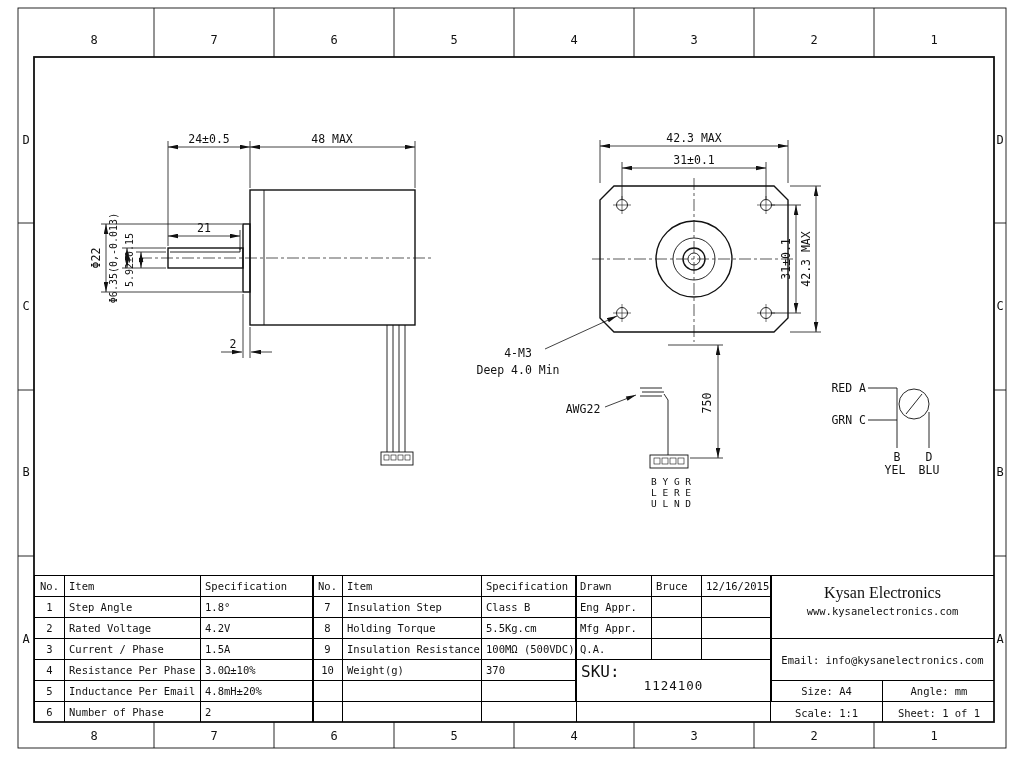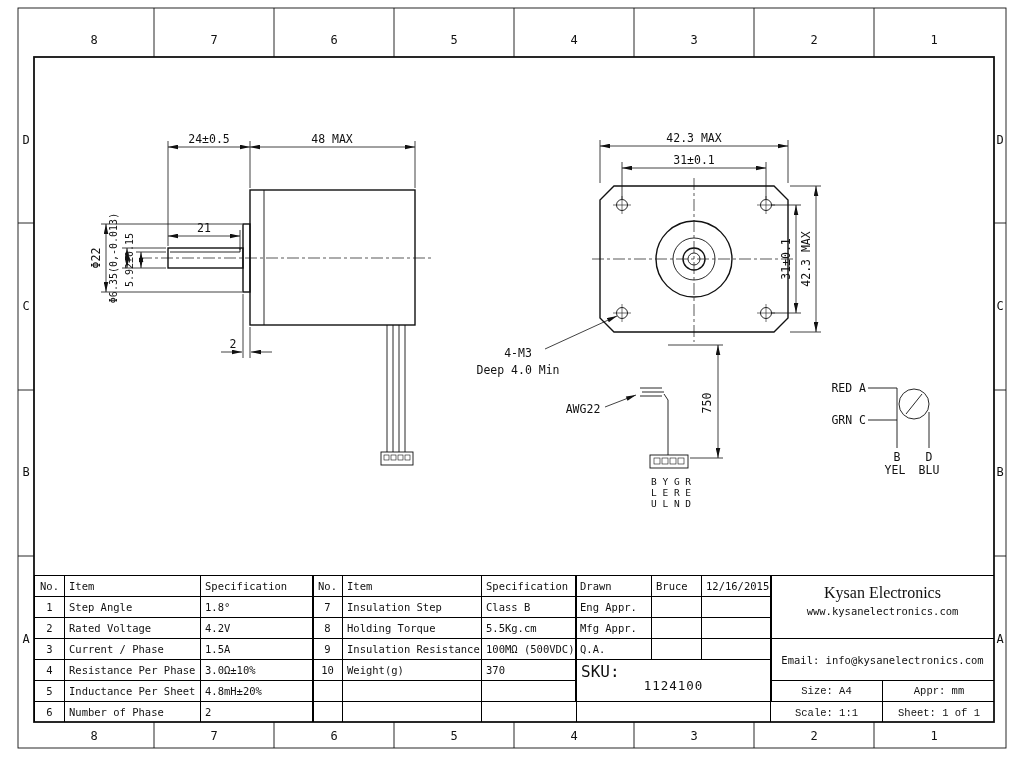--- a/index.html
+++ b/index.html
@@ -28,21 +28,21 @@
   .t-right { left:278px; width:264px; }
   .t-appr  { left:541px; width:196px; }
   .sku-cell { position:relative; height:41px !important; padding:0 !important; }
   .sku-label { position:absolute; left:5px; top:2px; font-size:16px; }
   .sku-value { position:absolute; left:0; right:0; top:18px; text-align:center; font-size:12.5px; letter-spacing:1px; }
   .comp { position:absolute; left:736px; top:0; width:224px; height:147px; box-sizing:border-box; border-left:1px solid #000; border-top:1px solid #000; }
   .comp-name { box-sizing:border-box; height:63px; border-bottom:1px solid #000; text-align:center; }
   .comp-title { font-family:"Liberation Serif", serif; font-size:16px; padding-top:8px; }
   .comp-web { font-size:10.5px; padding-top:3px; }
   .comp-mail { box-sizing:border-box; height:42px; border-bottom:1px solid #000; display:flex; align-items:center; justify-content:center; font-size:10.5px; }
-  .comp-grid { display:grid; grid-template-columns:112px 112px; grid-template-rows:21px 21px;font-family:Liberation Mono, monospace; }
+  .comp-grid { display:grid; grid-template-columns:112px 112px; grid-template-rows:21px 21px; }
   .comp-grid > div { box-sizing:border-box; border-right:1px solid #000; border-bottom:1px solid #000; display:flex; align-items:center; justify-content:center; font-size:10.5px; }
   .comp-grid > div:nth-child(2n) { border-right:none; }
   .comp-grid > div:nth-child(n+3) { border-bottom:none; }
 </style>
 </head>
 <body>
 
 <div class="sheet">
 
 <svg width="1024" height="776" viewBox="0 0 1024 776">
@@ -274,21 +274,21 @@
             <td>Current / Phase</td>
             <td>1.5A</td>
           </tr>
     <tr>
             <td class="c">4</td>
             <td>Resistance Per Phase</td>
             <td>3.0Ω±10%</td>
           </tr>
     <tr>
             <td class="c">5</td>
-            <td>Inductance Per Sheet</td>
+            <td>Inductance Per Email</td>
             <td>4.8mH±20%</td>
           </tr>
     <tr>
             <td class="c">6</td>
             <td>Number of Phase</td>
             <td>2</td>
           </tr>
   </tbody>
       </table>
 
@@ -374,20 +374,20 @@
       </table>
 
   <div class="comp">
     <div class="comp-name">
       <div class="comp-title">Kysan Electronics</div>
       <div class="comp-web">www.kysanelectronics.com</div>
     </div>
     <div class="comp-mail">Email: info@kysanelectronics.com</div>
     <div class="comp-grid">
       <div>Size: A4</div>
-      <div>Appr: mm</div>
+      <div>Angle: mm</div>
       <div>Scale: 1:1</div>
       <div>Sheet: 1 of 1</div>
     </div>
   </div>
 
 </div>
 </div>
 
 </body></html>

